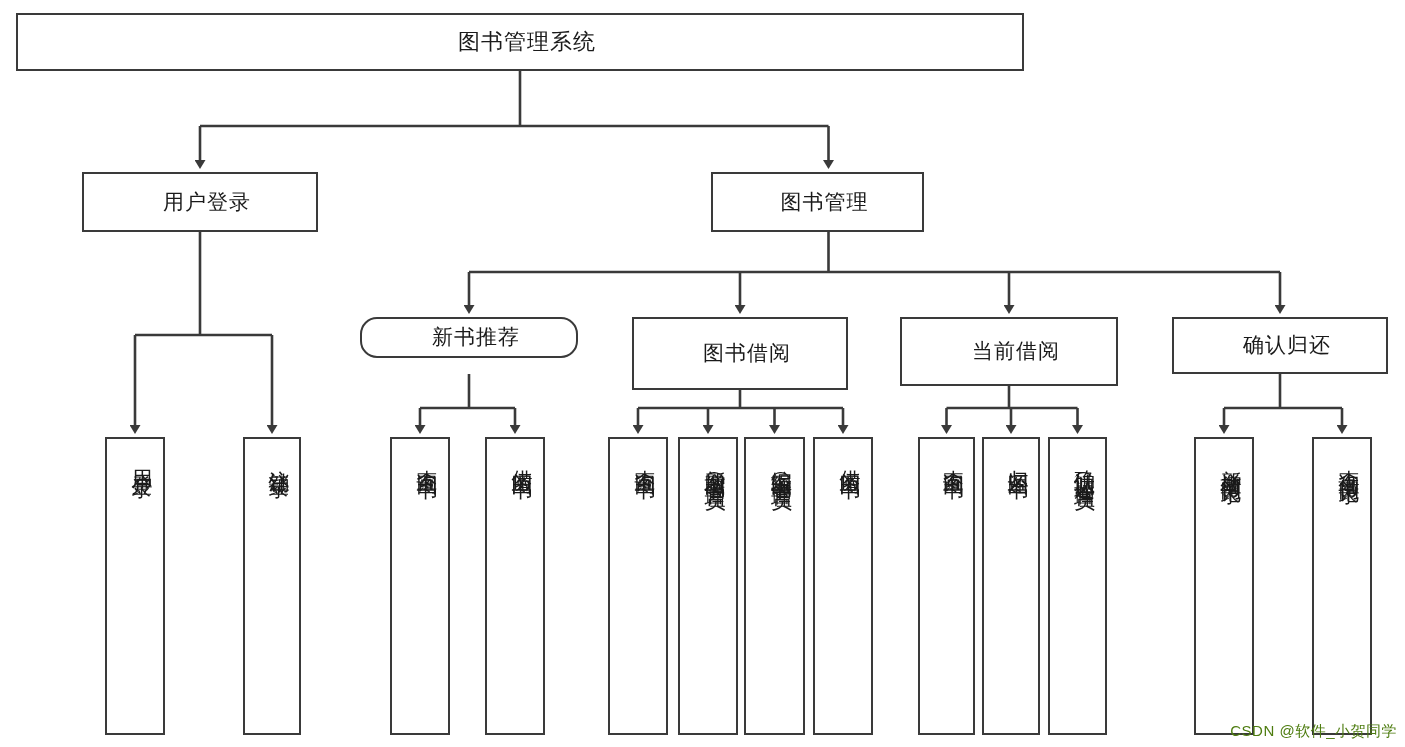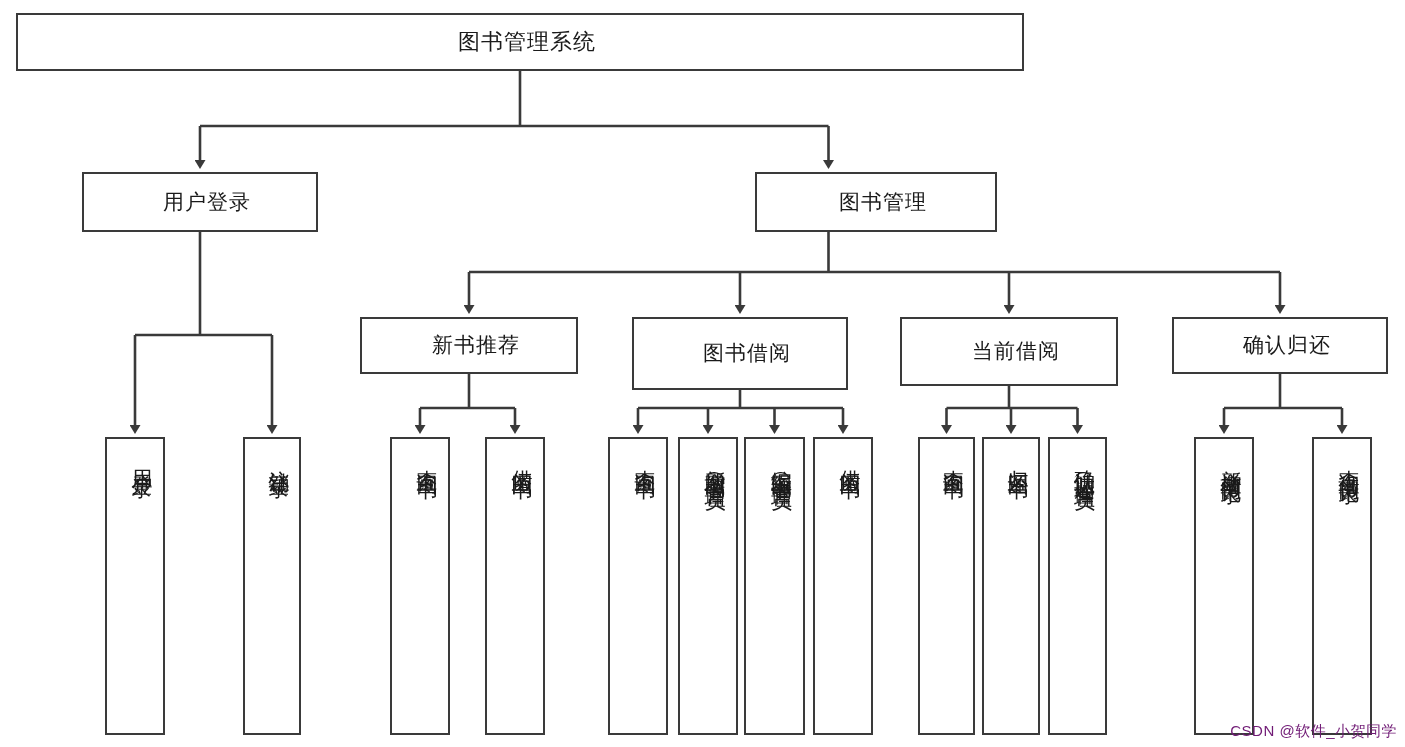--- a/index.html
+++ b/index.html
@@ -55,21 +55,21 @@
     line-height: 1.05;
     letter-spacing: 3px;
     white-space: nowrap;
     -webkit-text-orientation: upright;
   }
   .watermark {
     position: absolute;
     right: 8px;
     bottom: 6px;
     font-size: 15px;
-    color: #701a75;
+    color: #4d7c0f;
     letter-spacing: 0.5px;
     white-space: nowrap;
     pointer-events: none;
   }
 </style>
 </head>
 <body>
 
 <div id="canvas">
 
@@ -109,24 +109,24 @@
       </g>
   </svg>
 
   <div id="node-layer">
       <div class="node root" style="left: 16px; top: 13px; width: 1008px; height: 58px;">
         <span class="label">图书管理系统</span>
       </div>
       <div class="node mid" style="left: 82px; top: 172px; width: 236px; height: 60px;">
         <span class="label">用户登录</span>
       </div>
-      <div class="node mid" style="left: 711px; top: 172px; width: 242px; height: 60px; margin-left: 44px;">
+      <div class="node mid" style="left: 711px; top: 172px; width: 213px; height: 60px;">
         <span class="label">图书管理</span>
       </div>
-      <div class="node mid" style="left: 360px; top: 317px; width: 218px; height: 57px;">
+      <div class="node mid" style="left: 360px; top: 317px; width: 218px; height: 41px; border-radius: 17px;">
         <span class="label">新书推荐</span>
       </div>
       <div class="node mid" style="left: 632px; top: 317px; width: 216px; height: 73px;">
         <span class="label">图书借阅</span>
       </div>
       <div class="node mid" style="left: 900px; top: 317px; width: 218px; height: 69px;">
         <span class="label">当前借阅</span>
       </div>
       <div class="node mid" style="left: 1172px; top: 317px; width: 216px; height: 57px;">
         <span class="label">确认归还</span>

